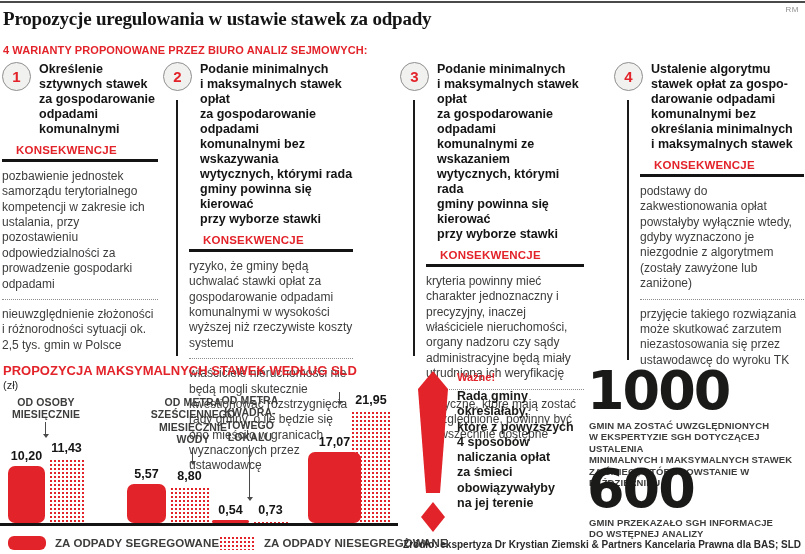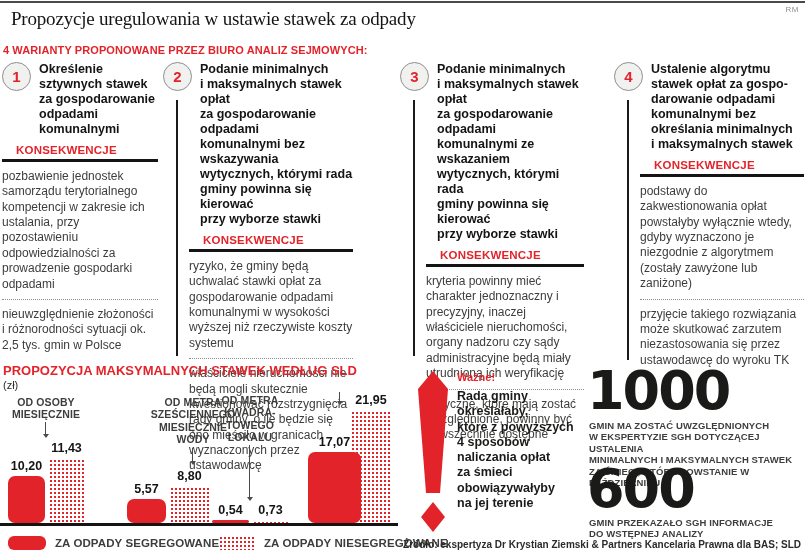--- a/index.html
+++ b/index.html
@@ -2,22 +2,22 @@
 <html><head>
 <meta charset="utf-8">
 <style>
   html,body{margin:0;padding:0;background:#fff;}
   .stage{
     position:relative; width:805px; height:554px; background:#fff; overflow:hidden;
     font-family:"Liberation Sans", sans-serif; color:#1a1a18;
   }
   .top-rule{position:absolute;left:0;top:1px;width:805px;height:2px;background:#4a4a4a;}
   .credit{position:absolute;right:6px;top:5px;font-size:8px;color:#8f8f8f;letter-spacing:.5px;}
-  .main-title{position:absolute;left:11px;top:8px;font-family:"Liberation Serif",serif;
-    font-weight:normal;font-size:19px;letter-spacing:-.2px;color:#141414;}
+  .main-title{position:absolute;left:3px;top:8px;font-family:"Liberation Serif",serif;
+    font-weight:bold;font-size:19px;letter-spacing:-.2px;color:#141414;}
   .subtitle{position:absolute;left:3px;top:44px;font-size:11px;font-weight:bold;color:#e3232a;letter-spacing:.1px;}
 
   
   .col{position:absolute;top:62px;}
   .col-head{display:flex;gap:8px;align-items:flex-start;}
   .num-circle{flex-shrink:0;width:29px;height:29px;border-radius:50%;border:1.5px solid #8f8f8f;
     background:#f1f1ef;display:flex;align-items:center;justify-content:center;
     font-size:15px;font-weight:bold;color:#e3232a;box-sizing:border-box;}
   .col-heading{font-size:12.5px;font-weight:bold;line-height:1.2;color:#141414;white-space:pre-line;}
   .rail{position:absolute;left:13px;top:38px;width:2px;background:#1a1a1a;}
@@ -166,27 +166,27 @@
 MIESIĘCZNIE
 WODY</div>
     <div class="arrow" style="left:192px;top:58px;height:13px;"></div>
     <div class="group-label" style="left:200px;width:100px;top:4px;">OD METRA
 KWADRA-
 TOWEGO
 LOKALU</div>
     <div class="arrow" style="left:249px;top:55px;height:52px;"></div>
     <div class="arrow" style="left:339px;top:2px;height:9px;"></div>
 
-    <div class="bar solid" style="left: 8px; width: 37px; height: 47px;">
+    <div class="bar solid" style="left: 8px; width: 37px; height: 57px;">
       <span class="bar-value">10,20</span>
     </div>
     <div class="bar dotted" style="left: 48px; width: 37px; height: 64.79px;">
       <span class="bar-value">11,43</span>
     </div>
-    <div class="bar solid" style="left: 127px; width: 39px; height: 24px;">
+    <div class="bar solid" style="left: 127px; width: 39px; height: 39px;">
       <span class="bar-value">5,57</span>
     </div>
     <div class="bar dotted" style="left: 169px; width: 41px; height: 36.784px;">
       <span class="bar-value">8,80</span>
     </div>
     <div class="bar solid" style="left: 212px; width: 37px; border-radius: 3px; height: 2.6px;">
       <span class="bar-value">0,54</span>
     </div>
     <div class="bar dotted" style="left: 252px; width: 37px; height: 3.0514px;">
       <span class="bar-value">0,73</span>

